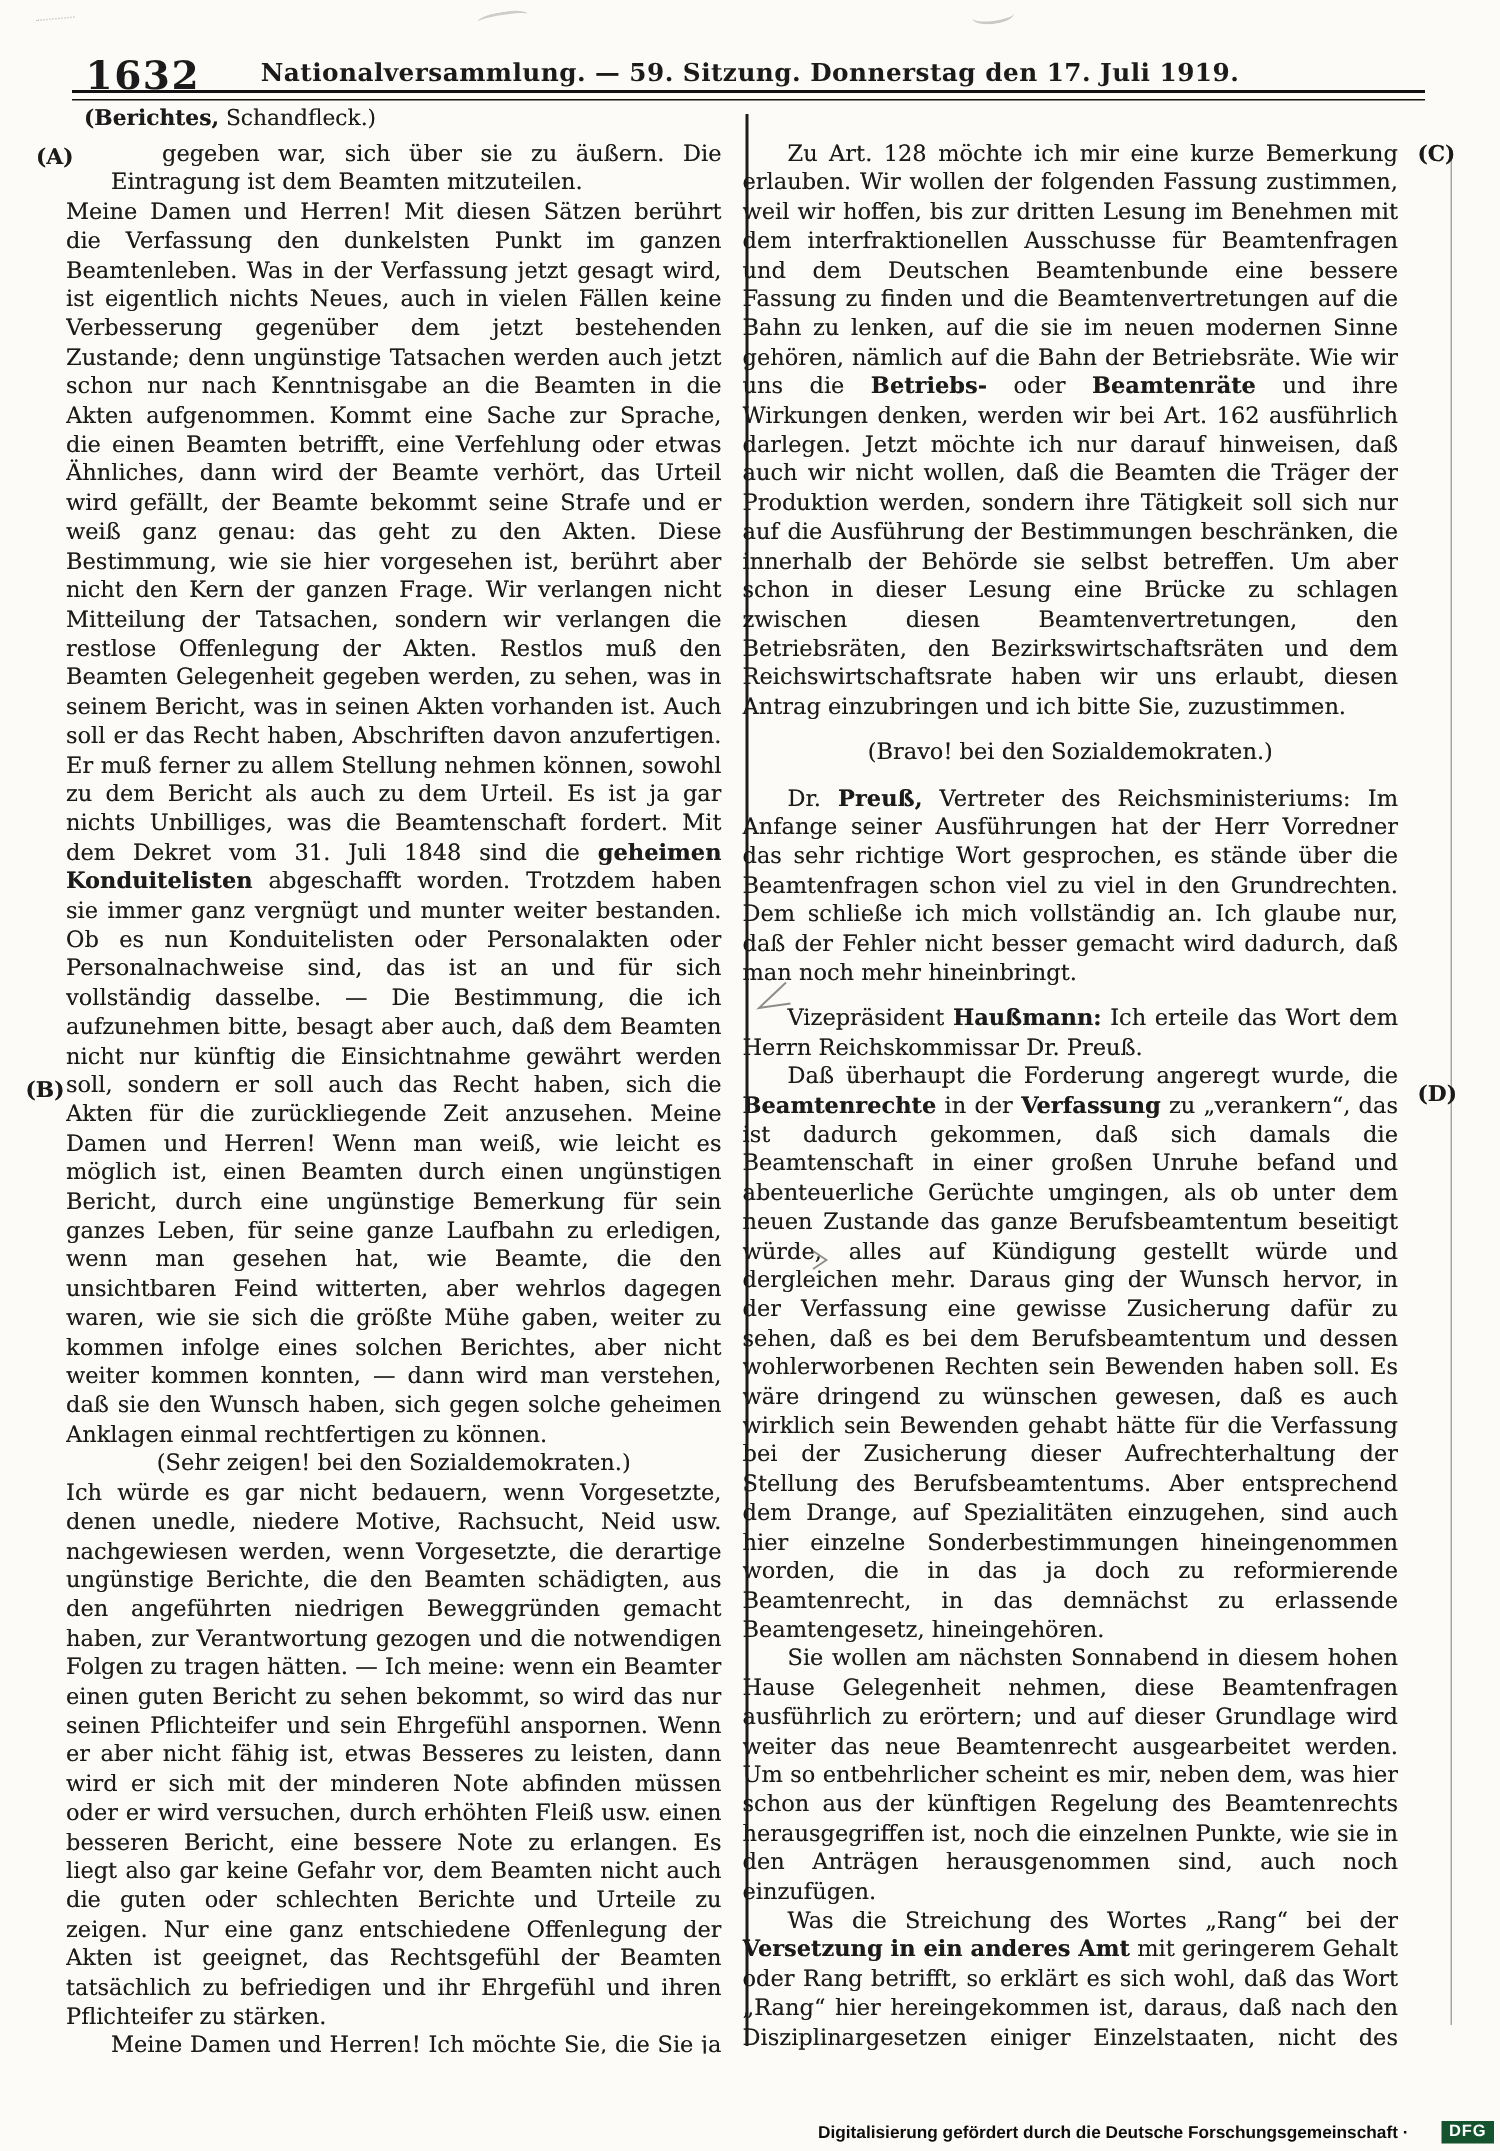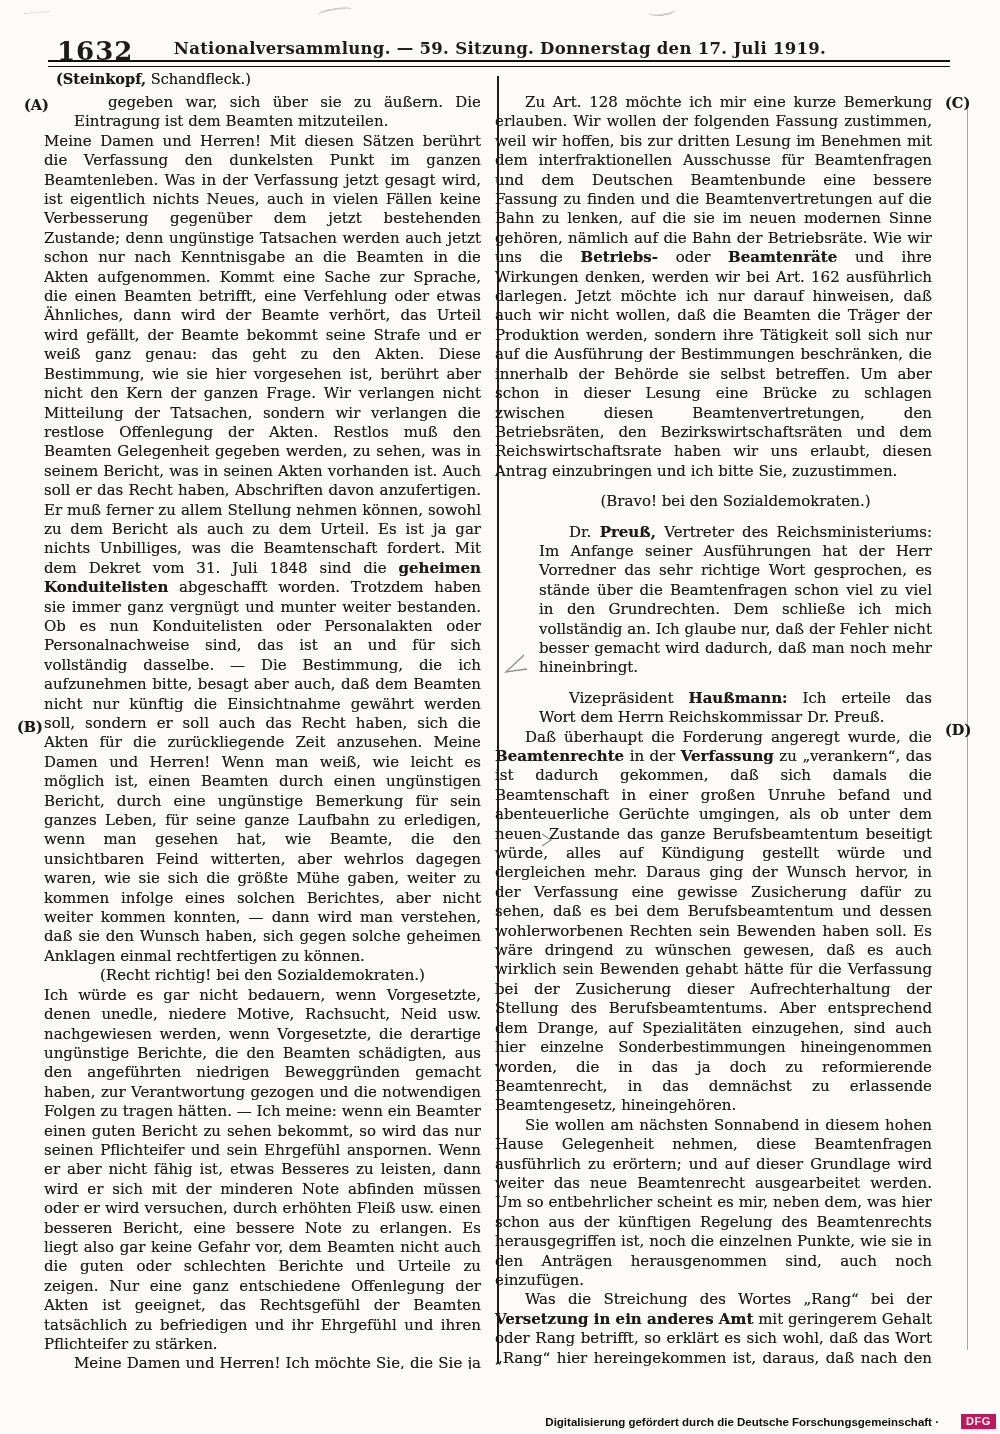--- a/index.html
+++ b/index.html
@@ -13,21 +13,21 @@
   .col{position:absolute;top:93px;width:437px;height:1276px;overflow:hidden;text-align:justify;
        font-size:15px;line-height:19.4px;text-shadow:0 0 .4px rgba(20,20,20,.55);}
   .col.left{left:44px;}
   .col.right{left:495px;}
   .divider{position:absolute;left:497px;top:76px;width:2px;height:1288px;background:#1d1d1d;}
   .edge{position:absolute;left:967px;top:105px;width:1px;height:1245px;background:rgba(30,30,30,.38);}
   .block{margin:0;}
   .block.indent{text-indent:30px;}
   .block.quote{padding-left:30px;text-indent:34px;}
   .block.stage{text-align:center;text-indent:0;}
-  .block.spaced{margin-top:11px;margin-left:44px;}
+  .block.spaced{margin-top:11px;}
   .margin-label{position:absolute;font-size:14.5px;font-weight:bold;text-shadow:0 0 .4px rgba(20,20,20,.55);}
   .ml-a{left:24px;top:96px;}
   .ml-b{left:17px;top:718px;}
   .ml-c{left:945px;top:94px;}
   .ml-d{left:945px;top:721px;}
   .footer{position:absolute;right:4px;bottom:5px;display:flex;align-items:center;gap:22px;
           font-family:"Liberation Sans",sans-serif;font-size:11.5px;font-weight:bold;color:#0d0d0d;}
   .dfg{display:inline-block;color:#fff;padding:1px 5px 2px;font-size:11px;letter-spacing:.6px;background:#1b3e94;}
   .smudge{position:absolute;opacity:.5;}
   .s1{left:24px;top:12px;width:26px;height:5px;border-top:1.6px dotted #9a9a9a;transform:rotate(-5deg);}
@@ -41,31 +41,31 @@
 <div class="page">
 
   <div class="smudge s1"></div>
   <div class="smudge s2"></div>
   <div class="smudge s3"></div>
 
   <span class="pagenum">1632</span>
   <div class="headtitle">Nationalversammlung. — 59. Sitzung. Donnerstag den 17. Juli 1919.</div>
   <div class="rule"></div>
 
-  <div class="speaker"><b>(Steinkopf,</b><span> Schandfleck.)</span></div>
+  <div class="speaker"><b>(Berichtes,</b><span> Schandfleck.)</span></div>
 
   <div class="margin-label ml-a">(A)</div>
   <div class="margin-label ml-b">(B)</div>
   <div class="margin-label ml-c">(C)</div>
   <div class="margin-label ml-d">(D)</div>
 
   <div class="col left">
       <p class="block quote">gegeben war, sich über sie zu äußern. Die Eintragung ist dem Beamten mitzuteilen.</p>
       <p class="block para">Meine Damen und Herren! Mit diesen Sätzen berührt die Verfassung den dunkelsten Punkt im ganzen Beamtenleben. Was in der Verfassung jetzt gesagt wird, ist eigentlich nichts Neues, auch in vielen Fällen keine Verbesserung gegenüber dem jetzt bestehenden Zustande; denn ungünstige Tatsachen werden auch jetzt schon nur nach Kenntnisgabe an die Beamten in die Akten aufgenommen. Kommt eine Sache zur Sprache, die einen Beamten betrifft, eine Verfehlung oder etwas Ähnliches, dann wird der Beamte verhört, das Urteil wird gefällt, der Beamte bekommt seine Strafe und er weiß ganz genau: das geht zu den Akten. Diese Bestimmung, wie sie hier vorgesehen ist, berührt aber nicht den Kern der ganzen Frage. Wir verlangen nicht Mitteilung der Tatsachen, sondern wir verlangen die restlose Offenlegung der Akten. Restlos muß den Beamten Gelegenheit gegeben werden, zu sehen, was in seinem Bericht, was in seinen Akten vorhanden ist. Auch soll er das Recht haben, Abschriften davon anzufertigen. Er muß ferner zu allem Stellung nehmen können, sowohl zu dem Bericht als auch zu dem Urteil. Es ist ja gar nichts Unbilliges, was die Beamtenschaft fordert. Mit dem Dekret vom 31. Juli 1848 sind die <b>geheimen Konduitelisten</b> abgeschafft worden. Trotzdem haben sie immer ganz vergnügt und munter weiter bestanden. Ob es nun Konduitelisten oder Personalakten oder Personalnachweise sind, das ist an und für sich vollständig dasselbe. — Die Bestimmung, die ich aufzunehmen bitte, besagt aber auch, daß dem Beamten nicht nur künftig die Einsichtnahme gewährt werden soll, sondern er soll auch das Recht haben, sich die Akten für die zurückliegende Zeit anzusehen. Meine Damen und Herren! Wenn man weiß, wie leicht es möglich ist, einen Beamten durch einen ungünstigen Bericht, durch eine ungünstige Bemerkung für sein ganzes Leben, für seine ganze Laufbahn zu erledigen, wenn man gesehen hat, wie Beamte, die den unsichtbaren Feind witterten, aber wehrlos dagegen waren, wie sie sich die größte Mühe gaben, weiter zu kommen infolge eines solchen Berichtes, aber nicht weiter kommen konnten, — dann wird man verstehen, daß sie den Wunsch haben, sich gegen solche geheimen Anklagen einmal rechtfertigen zu können.</p>
-      <p class="block stage">(Recht richtig! bei den Sozialdemokraten.)</p>
+      <p class="block stage">(Sehr zeigen! bei den Sozialdemokraten.)</p>
       <p class="block para">Ich würde es gar nicht bedauern, wenn Vorgesetzte, denen unedle, niedere Motive, Rachsucht, Neid usw. nachgewiesen werden, wenn Vorgesetzte, die derartige ungünstige Berichte, die den Beamten schädigten, aus den angeführten niedrigen Beweggründen gemacht haben, zur Verantwortung gezogen und die notwendigen Folgen zu tragen hätten. — Ich meine: wenn ein Beamter einen guten Bericht zu sehen bekommt, so wird das nur seinen Pflichteifer und sein Ehrgefühl anspornen. Wenn er aber nicht fähig ist, etwas Besseres zu leisten, dann wird er sich mit der minderen Note abfinden müssen oder er wird versuchen, durch erhöhten Fleiß usw. einen besseren Bericht, eine bessere Note zu erlangen. Es liegt also gar keine Gefahr vor, dem Beamten nicht auch die guten oder schlechten Berichte und Urteile zu zeigen. Nur eine ganz entschiedene Offenlegung der Akten ist geeignet, das Rechtsgefühl der Beamten tatsächlich zu befriedigen und ihr Ehrgefühl und ihren Pflichteifer zu stärken.</p>
       <p class="block para indent">Meine Damen und Herren! Ich möchte Sie, die Sie ja Ihr Wohlwollen für die Beamtenschaft so laut bekundet haben, wirklich bitten: helfen Sie mir, diesen Schandfleck im Beamtenleben zu beseitigen und endlich diese geheimen Personalakten restlos zum Fenster hinaus zu werfen auf den alten Scherbenhaufen, wohin sie gehören.</p>
     </div>
   <div class="divider"></div>
   <div class="col right">
       <p class="block para indent">Zu Art. 128 möchte ich mir eine kurze Bemerkung erlauben. Wir wollen der folgenden Fassung zustimmen, weil wir hoffen, bis zur dritten Lesung im Benehmen mit dem interfraktionellen Ausschusse für Beamtenfragen und dem Deutschen Beamtenbunde eine bessere Fassung zu finden und die Beamtenvertretungen auf die Bahn zu lenken, auf die sie im neuen modernen Sinne gehören, nämlich auf die Bahn der Betriebsräte. Wie wir uns die <b>Betriebs-</b> oder <b>Beamtenräte</b> und ihre Wirkungen denken, werden wir bei Art. 162 ausführlich darlegen. Jetzt möchte ich nur darauf hinweisen, daß auch wir nicht wollen, daß die Beamten die Träger der Produktion werden, sondern ihre Tätigkeit soll sich nur auf die Ausführung der Bestimmungen beschränken, die innerhalb der Behörde sie selbst betreffen. Um aber schon in dieser Lesung eine Brücke zu schlagen zwischen diesen Beamtenvertretungen, den Betriebsräten, den Bezirkswirtschaftsräten und dem Reichswirtschaftsrate haben wir uns erlaubt, diesen Antrag einzubringen und ich bitte Sie, zuzustimmen.</p>
       <p class="block stage spaced">(Bravo! bei den Sozialdemokraten.)</p>
       <p class="block para indent spaced">Dr. <b>Preuß,</b> Vertreter des Reichsministeriums: Im Anfange seiner Ausführungen hat der Herr Vorredner das sehr richtige Wort gesprochen, es stände über die Beamtenfragen schon viel zu viel in den Grundrechten. Dem schließe ich mich vollständig an. Ich glaube nur, daß der Fehler nicht besser gemacht wird dadurch, daß man noch mehr hineinbringt.</p>
       <p class="block para indent spaced">Vizepräsident <b>Haußmann:</b> Ich erteile das Wort dem Herrn Reichskommissar Dr. Preuß.</p>
       <p class="block para indent">Daß überhaupt die Forderung angeregt wurde, die <b>Beamtenrechte</b> in der <b>Verfassung</b> zu „verankern“, das ist dadurch gekommen, daß sich damals die Beamtenschaft in einer großen Unruhe befand und abenteuerliche Gerüchte umgingen, als ob unter dem neuen Zustande das ganze Berufsbeamtentum beseitigt würde, alles auf Kündigung gestellt würde und dergleichen mehr. Daraus ging der Wunsch hervor, in der Verfassung eine gewisse Zusicherung dafür zu sehen, daß es bei dem Berufsbeamtentum und dessen wohlerworbenen Rechten sein Bewenden haben soll. Es wäre dringend zu wünschen gewesen, daß es auch wirklich sein Bewenden gehabt hätte für die Verfassung bei der Zusicherung dieser Aufrechterhaltung der Stellung des Berufsbeamtentums. Aber entsprechend dem Drange, auf Spezialitäten einzugehen, sind auch hier einzelne Sonderbestimmungen hineingenommen worden, die in das ja doch zu reformierende Beamtenrecht, in das demnächst zu erlassende Beamtengesetz, hineingehören.</p>
@@ -76,16 +76,16 @@
 
   <svg class="penmark" style="left:500px;top:652px;" width="30" height="24" viewBox="0 0 30 24">
     <polyline points="24,3 6,20 27,17" fill="none" stroke="#8b8b8b" stroke-width="1.3"></polyline>
   </svg>
   <svg class="penmark" style="left:540px;top:832px;" width="14" height="16" viewBox="0 0 14 16">
     <polyline points="2,2 11,8 2,14" fill="none" stroke="#8b8b8b" stroke-width="1.2"></polyline>
   </svg>
 
   <div class="footer">
     <span>Digitalisierung gefördert durch die Deutsche Forschungsgemeinschaft ·</span>
-    <span class="dfg" style="background: #be185d; text-align: center;">DFG</span>
+    <span class="dfg" style="background: #14532d; text-align: center;">DFG</span>
   </div>
 
 </div>
 
 </body></html>

